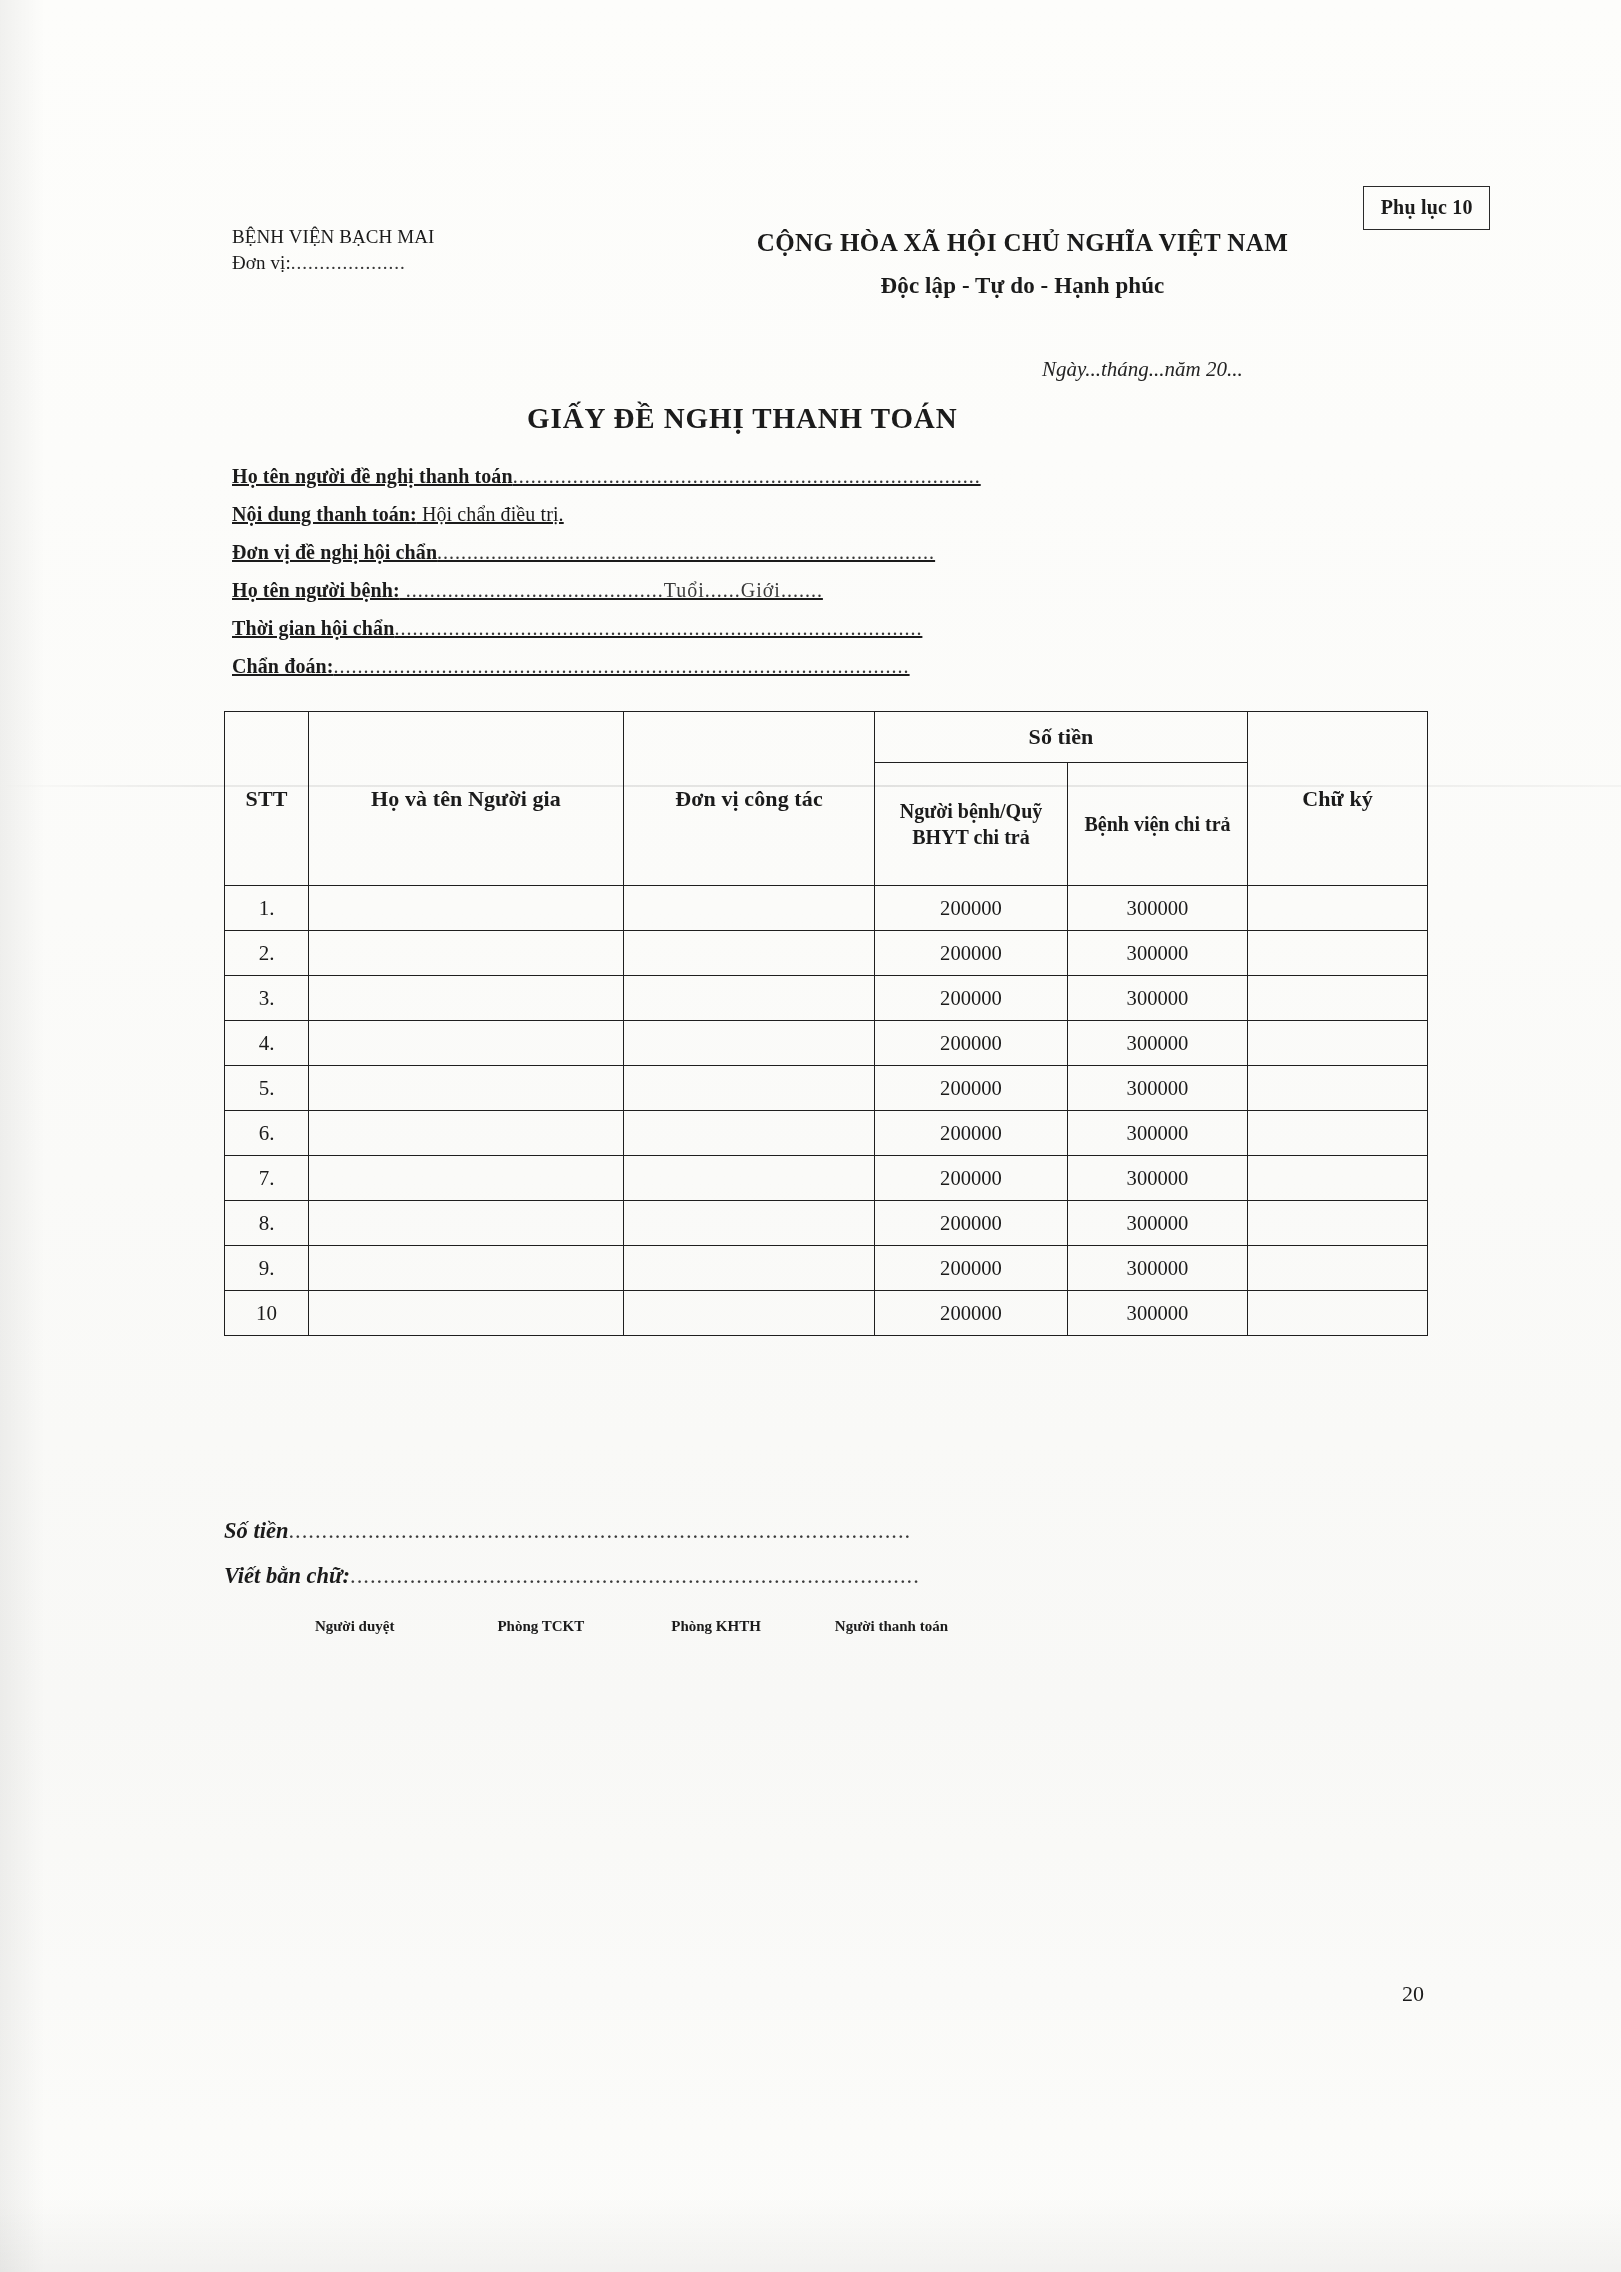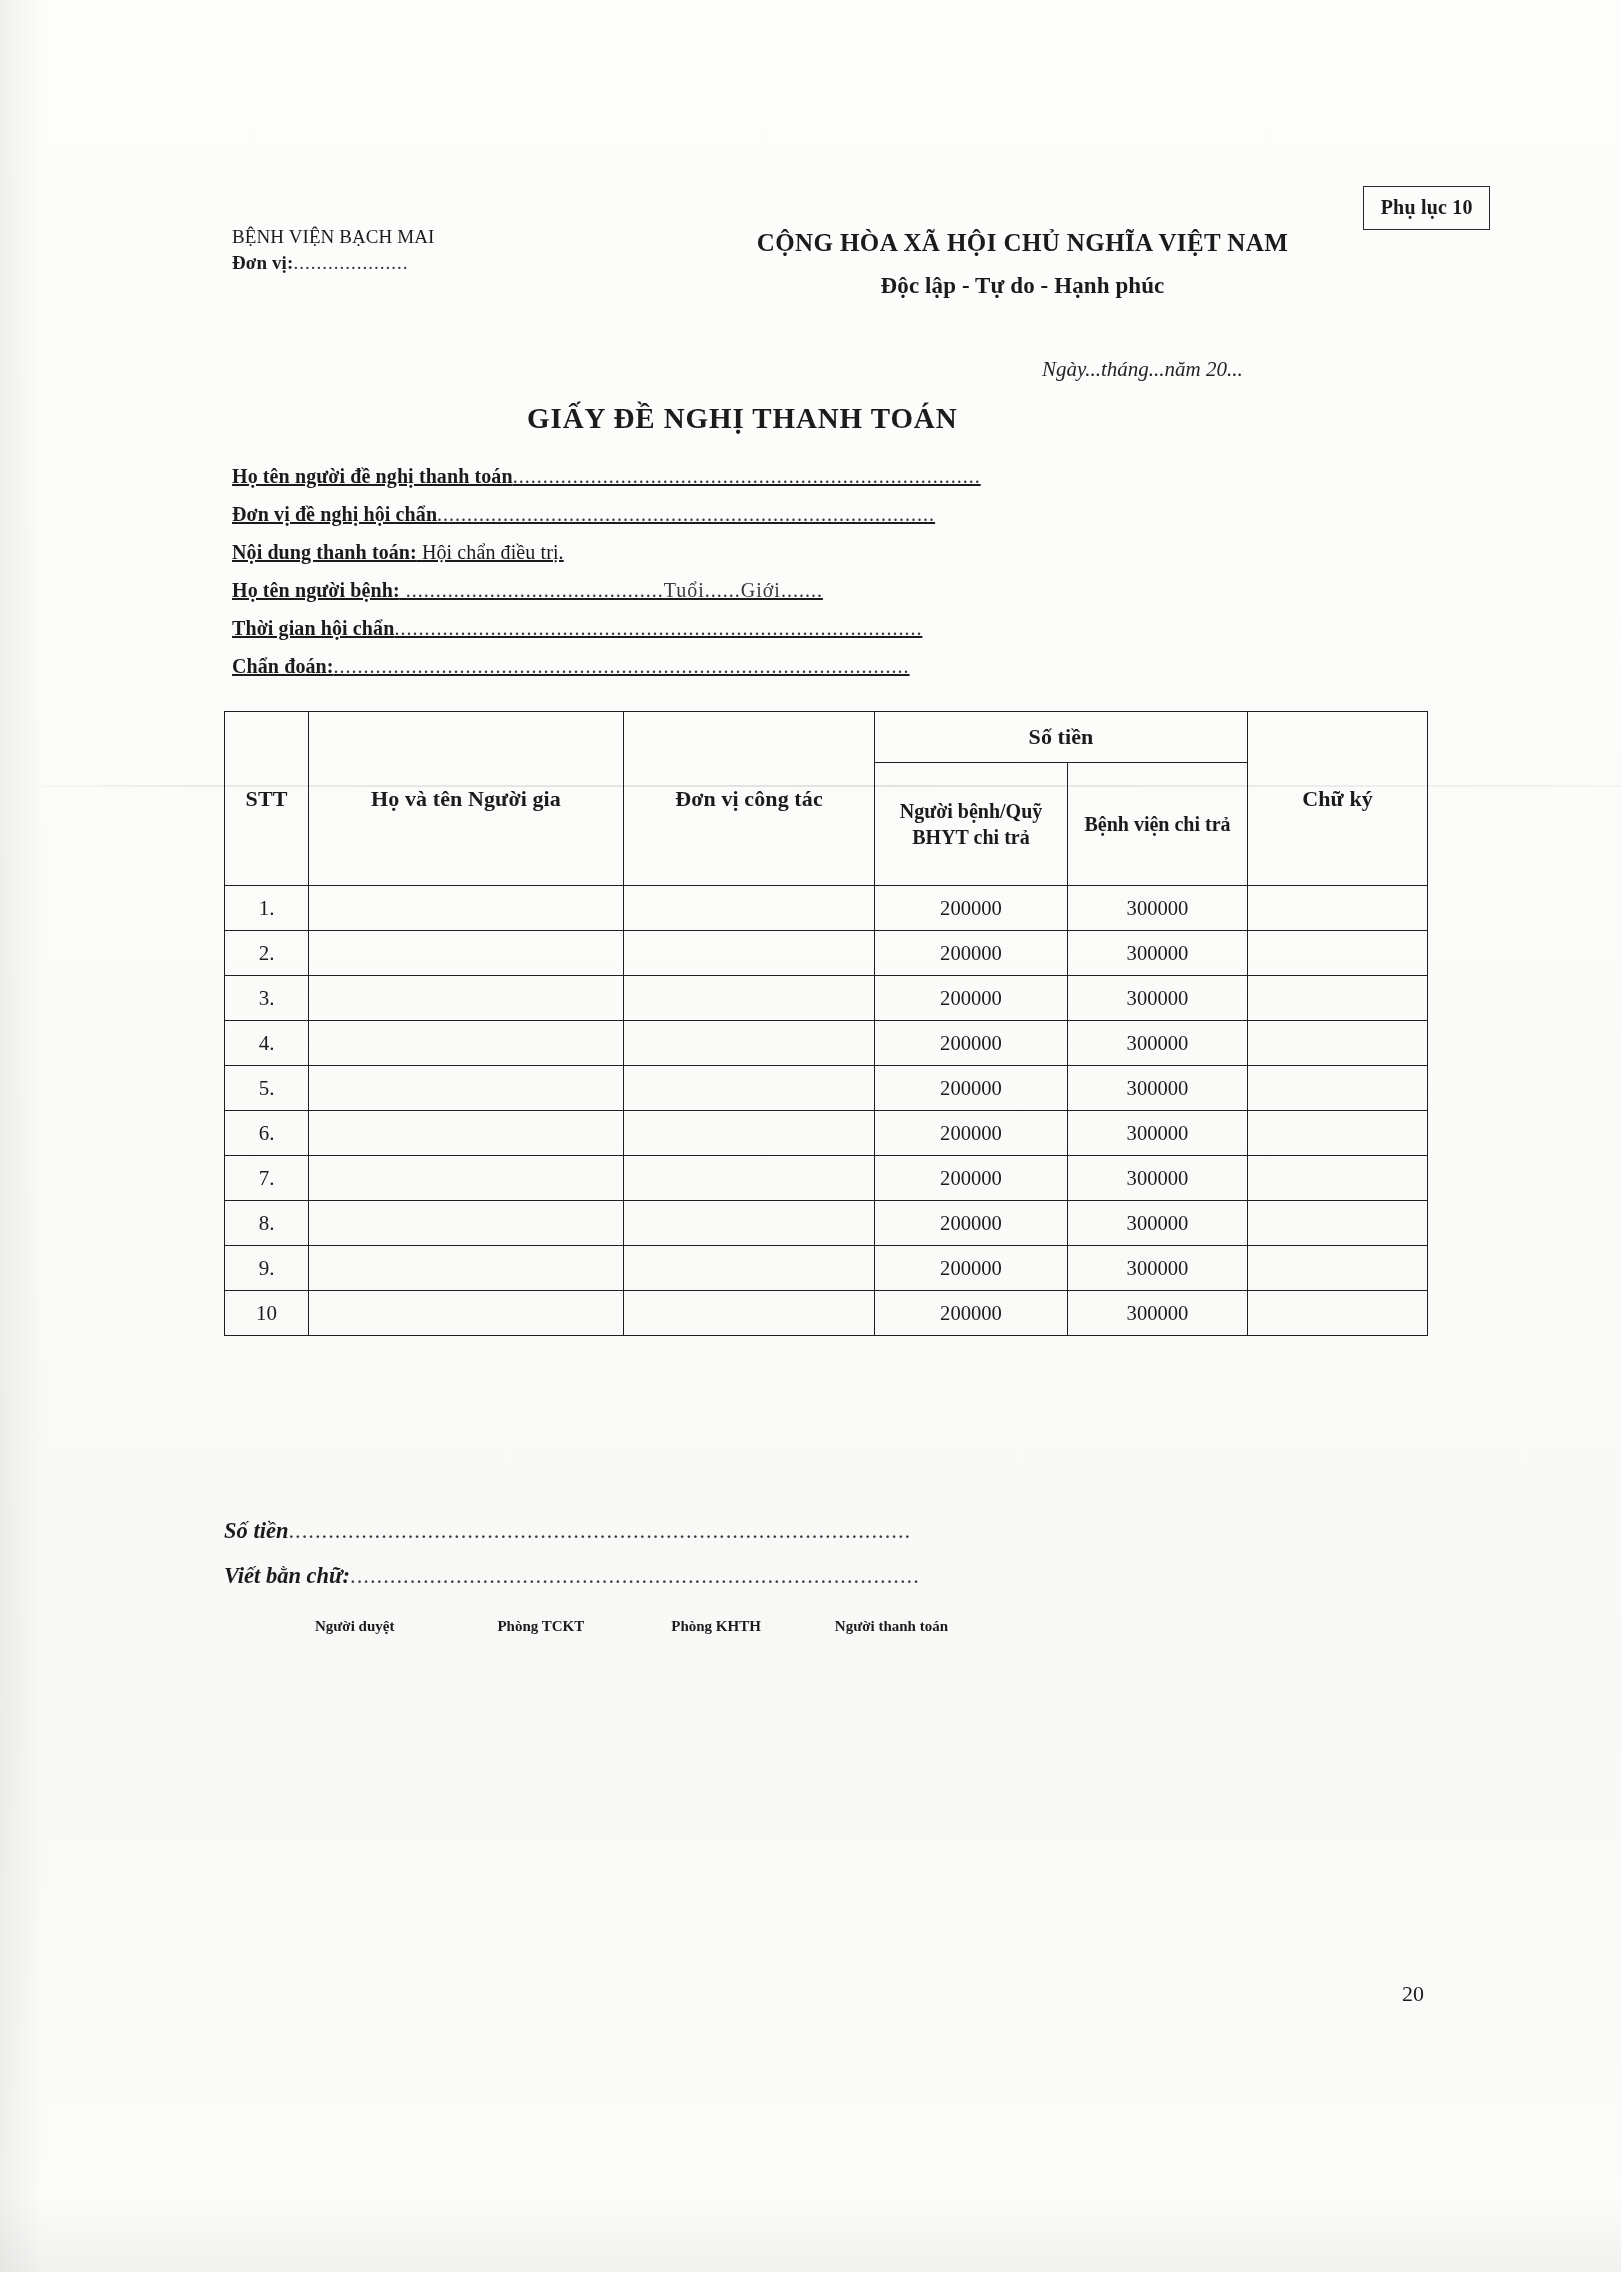--- a/index.html
+++ b/index.html
@@ -71,21 +71,21 @@
     left: 39px;
     top: 63px;
     width: 412px;
     font-size: 19px;
     line-height: 1.38;
     letter-spacing: 0.1px;
   }
   .hdr-left .unit-line {
     white-space: nowrap;
   }
-  .hdr-left .unit-label { font-weight: 700; }
+  .hdr-left .unit-label { font-weight: 400; }
   .hdr-center {
     position: absolute;
     left: 450px;
     top: 68px;
     width: 759px;
     text-align: center;
   }
   .hdr-center .l1 {
     font-size: 25px;
     font-weight: 700;
@@ -245,22 +245,22 @@
         <div class="l1">CỘNG HÒA XÃ HỘI CHỦ NGHĨA VIỆT NAM</div>
         <div class="l2">Độc lập - Tự do - Hạnh phúc</div>
       </div>
     </div>
 
     <div class="date-line">Ngày...tháng...năm 20...</div>
     <div class="doc-title">GIẤY ĐỀ NGHỊ THANH TOÁN</div>
 
     <div class="fields">
       <div class="f-row"><span class="f-label">Họ tên người đề nghị thanh toán</span><span class="dots">..............................................................................</span></div>
+      <div class="f-row"><span class="f-label">Nội dung thanh toán:</span><span class="f-label-reg"> Hội chẩn điều trị.</span></div>
       <div class="f-row"><span class="f-label">Đơn vị đề nghị hội chẩn</span><span class="dots">...................................................................................</span></div>
-      <div class="f-row"><span class="f-label">Nội dung thanh toán:</span><span class="f-label-reg"> Hội chẩn điều trị.</span></div>
       <div class="f-row"><span class="f-label">Họ tên người bệnh:</span><span class="dots"> ...........................................Tuổi......Giới.......</span></div>
       <div class="f-row"><span class="f-label">Thời gian hội chẩn</span><span class="dots">........................................................................................</span></div>
       <div class="f-row"><span class="f-label">Chẩn đoán:</span><span class="dots">................................................................................................</span></div>
     </div>
 
     <div class="tbl-wrap">
       <table class="main">
         <colgroup>
           <col style="width:84px">
           <col style="width:315px">

